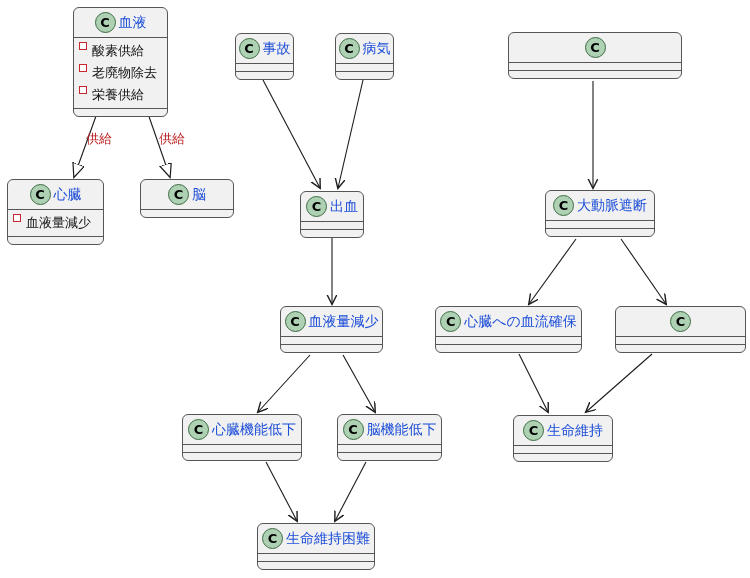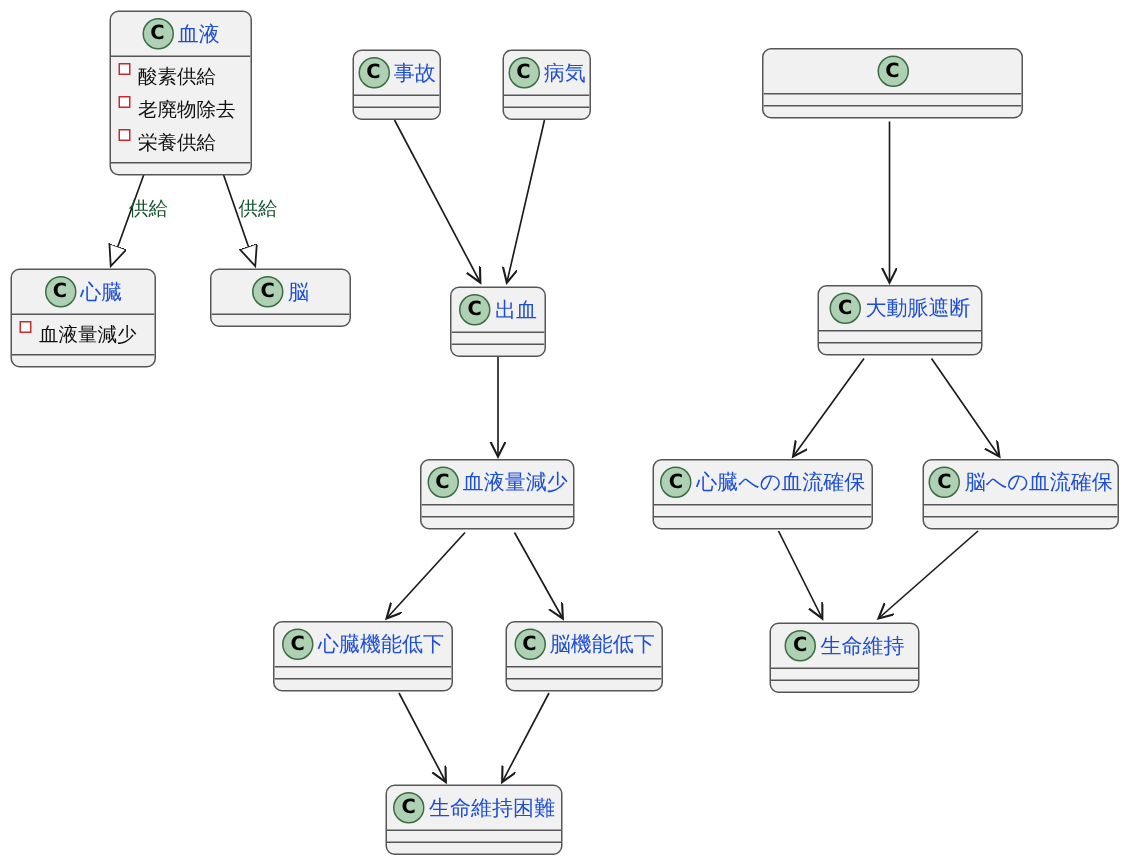--- a/index.html
+++ b/index.html
@@ -38,21 +38,21 @@
   .frow{
     display:flex;align-items:flex-start;gap:5px;
     padding:2px 5px;font-size:13px;white-space:nowrap;
   }
   .fields{padding:2px 0;}
   .fsq{
     width:8px;height:8px;box-sizing:border-box;
     border:1px solid #C82930;background:#fff;flex:none;
   }
   .edge-label{
-    position:absolute;font-size:13px;color:#14532d;z-index:3;white-space:nowrap;
+    position:absolute;font-size:13px;color:#b91c1c;z-index:3;white-space:nowrap;
   }
 </style>
 </head>
 <body>
 
 <div id="canvas">
 
   <svg id="edges" viewBox="0 0 750 578" xmlns="http://www.w3.org/2000/svg">
     <defs>
       <marker id="vee" markerWidth="12" markerHeight="12" refX="9.5" refY="5" orient="auto" markerUnits="userSpaceOnUse">
@@ -212,21 +212,20 @@
       <span class="circ">C</span>
       <span class="ttl">心臓への血流確保</span>
     </div>
     <div class="cmp empty"></div>
     <div class="cmp empty"></div>
   </div>
 
   <div class="node" style="left:615px;top:306px;width:131px;">
     <div class="hd">
       <span class="circ">C</span>
-      <span class="ttl">脳への血流確保</span>
     </div>
     <div class="cmp empty"></div>
     <div class="cmp empty"></div>
   </div>
 
   <div class="node" style="left:513px;top:415px;width:100px;">
     <div class="hd">
       <span class="circ">C</span>
       <span class="ttl">生命維持</span>
     </div>

